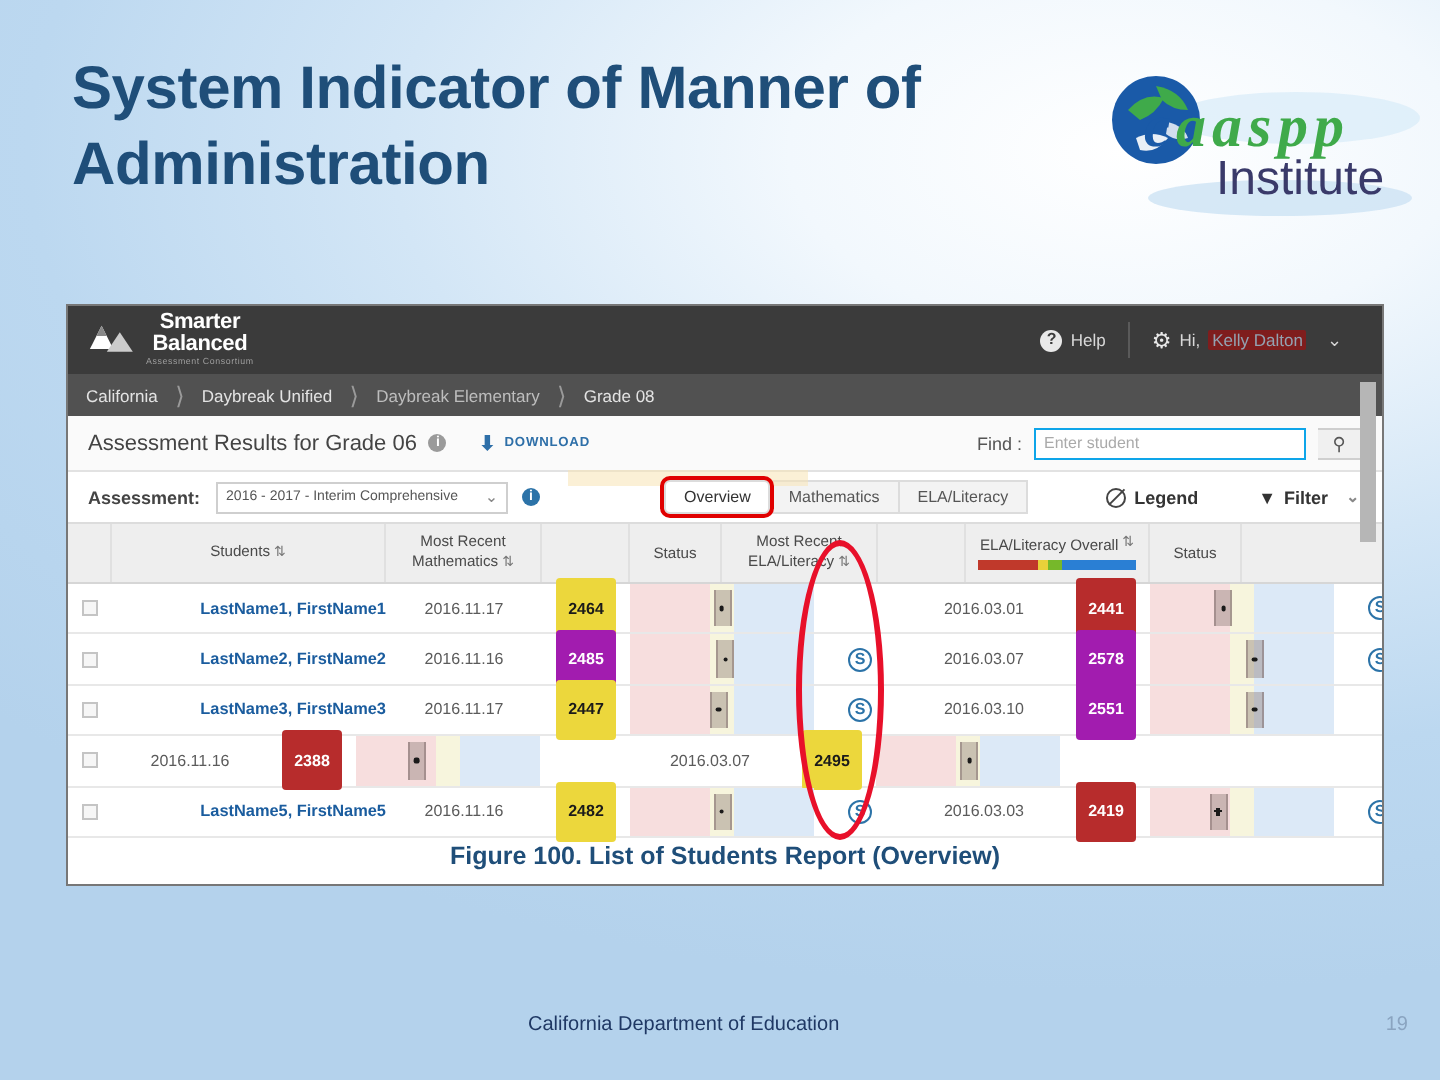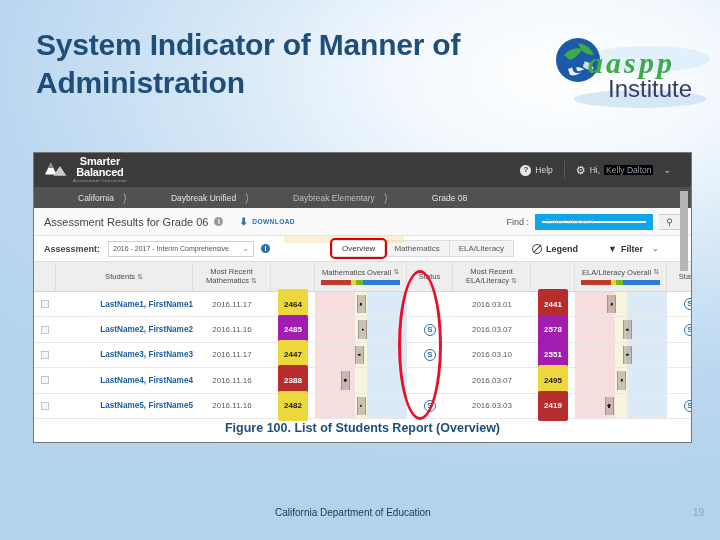--- a/index.html
+++ b/index.html
@@ -86,36 +86,36 @@
   .hdr-sep { width:1px; height:18px; background:#5a5a5a; }
   .circ-icon {
     width: 11px; height: 11px; border-radius: 50%;
     background: #e9e9e9; color: #3b3b3b;
     font-size: 8px; font-weight: bold;
     display: flex; align-items: center; justify-content: center;
     line-height: 1;
   }
   .gear { font-size: 11px; color: #e9e9e9; }
   .uname {
-    background: #000000; color: #93a2b1; border-radius: 1px;
+    background: #7f1d1d; color: #93a2b1; border-radius: 1px;
     padding: 0 2px;
   }
   .caret { font-size: 9px; margin-left: 6px; }
 
   
   .crumbs {
     height: 21px;
     background: #515151;
     display: flex;
     align-items: center;
     padding-left: 6px;
     font-size: 8.5px;
     color: #e3e3e3;
   }
-  .crumb { padding: 0 3px; white-space: nowrap; margin-left: 35px; }
+  .crumb { padding: 0 3px; white-space: nowrap; }
   .crumb.dim { color: #bdbdbd; }
   .chev {
     width: 16px; color: #9a9a9a; font-size: 12px;
     text-align:center; font-weight: 300;
   }
 
   
   .results-bar {
     height: 28px;
     background: #fafafa;
@@ -134,22 +134,22 @@
   }
   .dl-btn {
     display:flex; align-items:center; gap:4px;
     margin-left: 16px; color: #2e6fa8;
     font-size: 6.6px; font-weight: bold; letter-spacing: .4px;
   }
   .dl-icon { font-size: 10px; color:#2e6fa8; }
   .find-wrap { margin-left:auto; display:flex; align-items:center; gap:6px; }
   .find-lbl { font-size: 9px; color:#555; }
   .find-in {
-    width: 118px; height: 16px;
-    border: 7px solid #0ea5e9; background:#fff;
+    width: 136px; height: 16px;
+    border: 1px solid #0ea5e9; background:#fff;
     font-size: 8px; color:#aaa; padding: 0 4px;
     display:flex; align-items:center;
   }
   .find-btn {
     width: 22px; height: 16px; border:1px solid #cfcfcf;
     border-left: none; background:#f0f0f0;
     display:flex; align-items:center; justify-content:center;
     font-size: 9px; color:#555;
   }
 
@@ -188,21 +188,21 @@
     outline-offset: 0px;
     border-radius: 3px;
     z-index: 3;
     margin-left: 48px;
   }
 
   .legend-btn, .filter-btn {
     display:flex; align-items:center; gap:4px;
     font-size: 9px; font-weight:bold; color:#333;
   }
-  .legend-btn { margin-left: 19px; }
+  .legend-btn { margin-left: 40px; }
   .filter-btn { margin-left: 30px; }
   .ico-circle-slash {
     width:10px;height:10px;border-radius:50%;
     border:1.4px solid #444; position:relative;
   }
   .ico-circle-slash::after{
     content:""; position:absolute; left:-1px; top:3.3px;
     width:11px; height:1.4px; background:#444;
     transform: rotate(-45deg);
   }
@@ -333,21 +333,21 @@
     width: 659px;
     text-align: center;
     font-size: 12.5px;
     font-weight: bold;
     color: #1f4e79;
     z-index: 25;
   }
 
   
   .footer-left {
-    position:absolute; left: 275px; top: 507px;
+    position:absolute; left: 264px; top: 507px;
     font-size: 10px; color:#1f3864;
   }
   .footer-right {
     position:absolute; right: 16px; top: 507px;
     font-size: 10px; color:#8aa4c0;
   }
 
   
   .hl-strip {
     position:absolute; left: 250px; top: 82px;
@@ -469,32 +469,20 @@
       <div class="thead">
         <div class="th c-check"></div>
         <div class="th c-student">
           <span><span>Students</span><span class="sortico">⇅</span></span>
         </div>
         <div class="th c-recent">
           <span>Most Recent</span>
           <span><span>Mathematics</span><span class="sortico">⇅</span></span>
         </div>
         <div class="th c-score"></div>
-        <div class="th c-bar">
-          <div class="th-bar-inner">
-            <span>Mathematics Overall</span>
-            <span class="sortico">⇅</span>
-          </div>
-          <div class="achv-strip">
-            <i class="s-red" style="width:38%"></i>
-            <i class="s-yellow" style="width:7%"></i>
-            <i class="s-green" style="width:8%"></i>
-            <i class="s-blue" style="width:47%"></i>
-          </div>
-        </div>
         <div class="th c-status">
           <span>Status</span>
         </div>
         <div class="th c-recent">
           <span>Most Recent</span>
           <span><span>ELA/Literacy</span><span class="sortico">⇅</span></span>
         </div>
         <div class="th c-score"></div>
         <div class="th c-bar">
           <div class="th-bar-inner">
@@ -638,23 +626,20 @@
               </div>
             </div>
             <div class="td c-status">
               <div class="sicon hidden">S</div>
             </div>
           </div>
           <div class="trow">
             <div class="td c-check">
               <span class="chk"></span>
             </div>
-            <div class="td c-student" style="padding-left:6px">
-              <span class="stu-name">LastName4, FirstName4</span>
-            </div>
             <div class="td c-recent">2016.11.16</div>
             <div class="td c-score">
               <span class="score-pill p-red">2388</span>
             </div>
             <div class="td c-bar">
               <div class="bandcell">
                 <div class="band pink" style="left:0;width:44%"></div>
                 <div class="band cream" style="left:44%;width:12%"></div>
                 <div class="band ltblue" style="left:56%;width:44%"></div>
                 <div class="errbar" style="left:33%;margin-left:-4.5px;">

